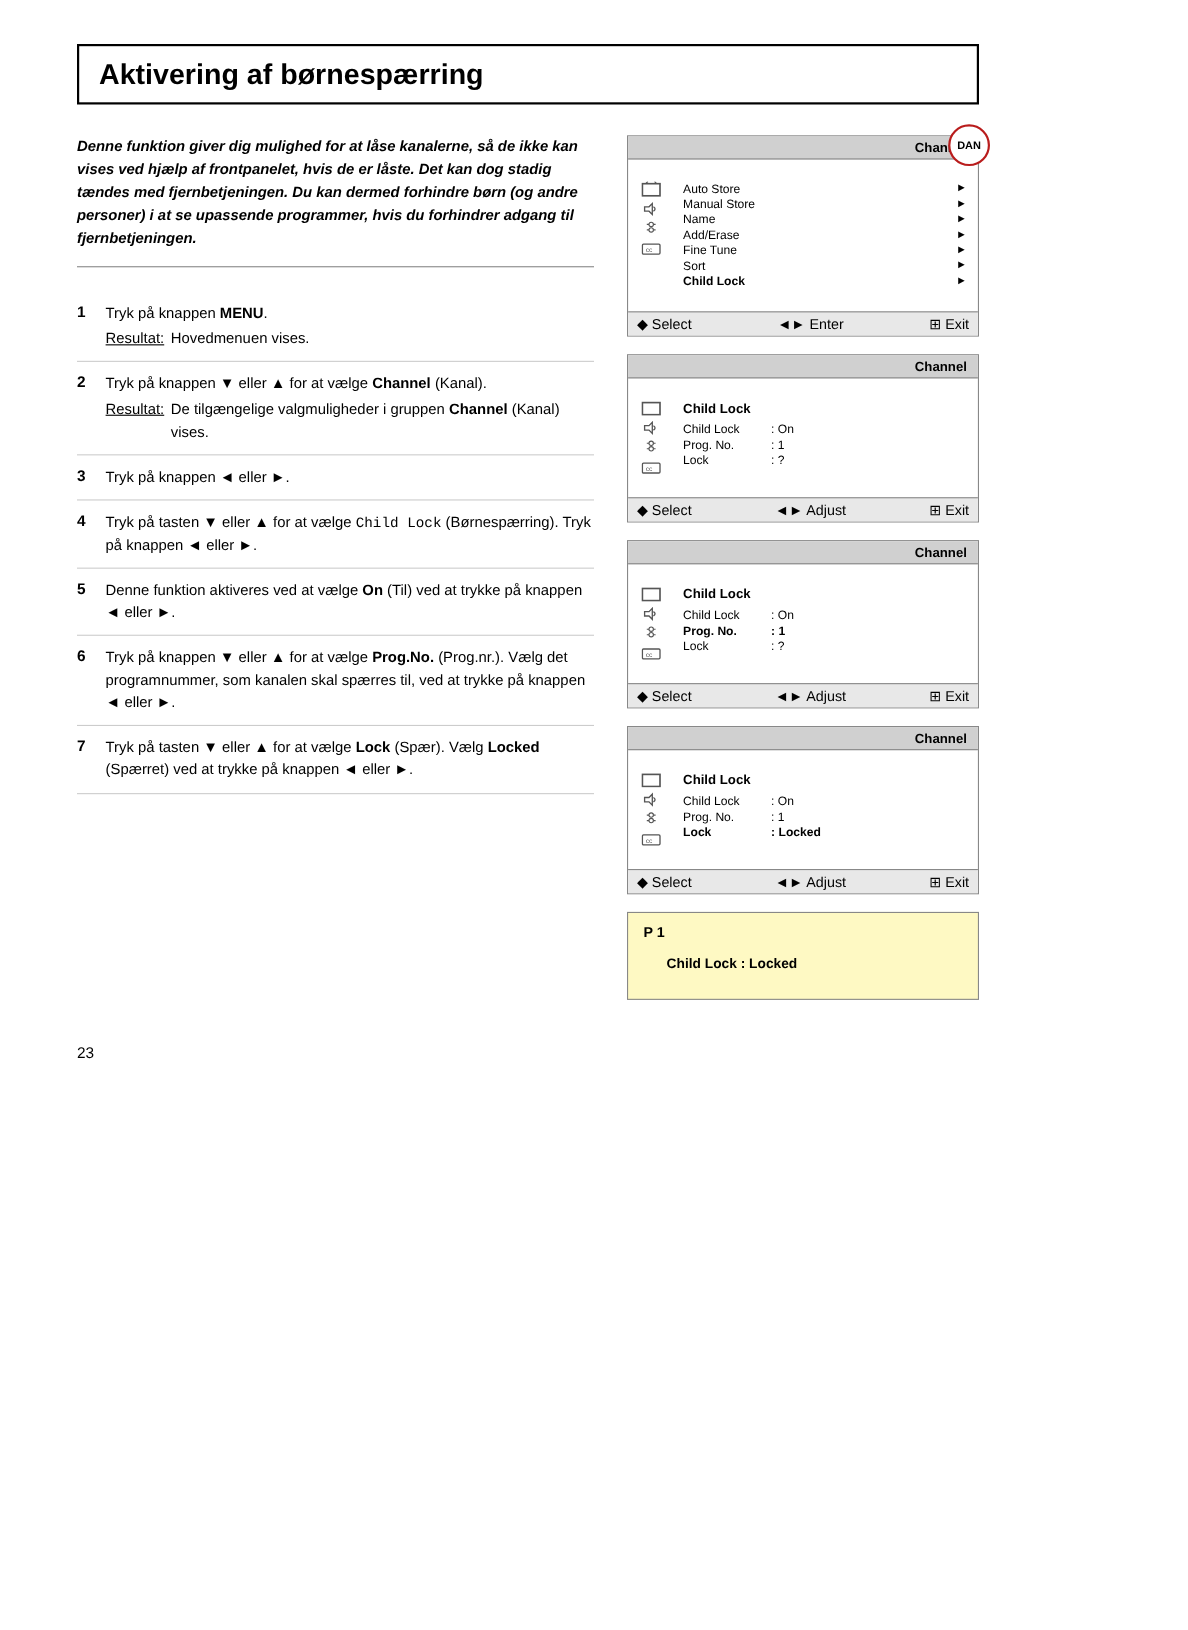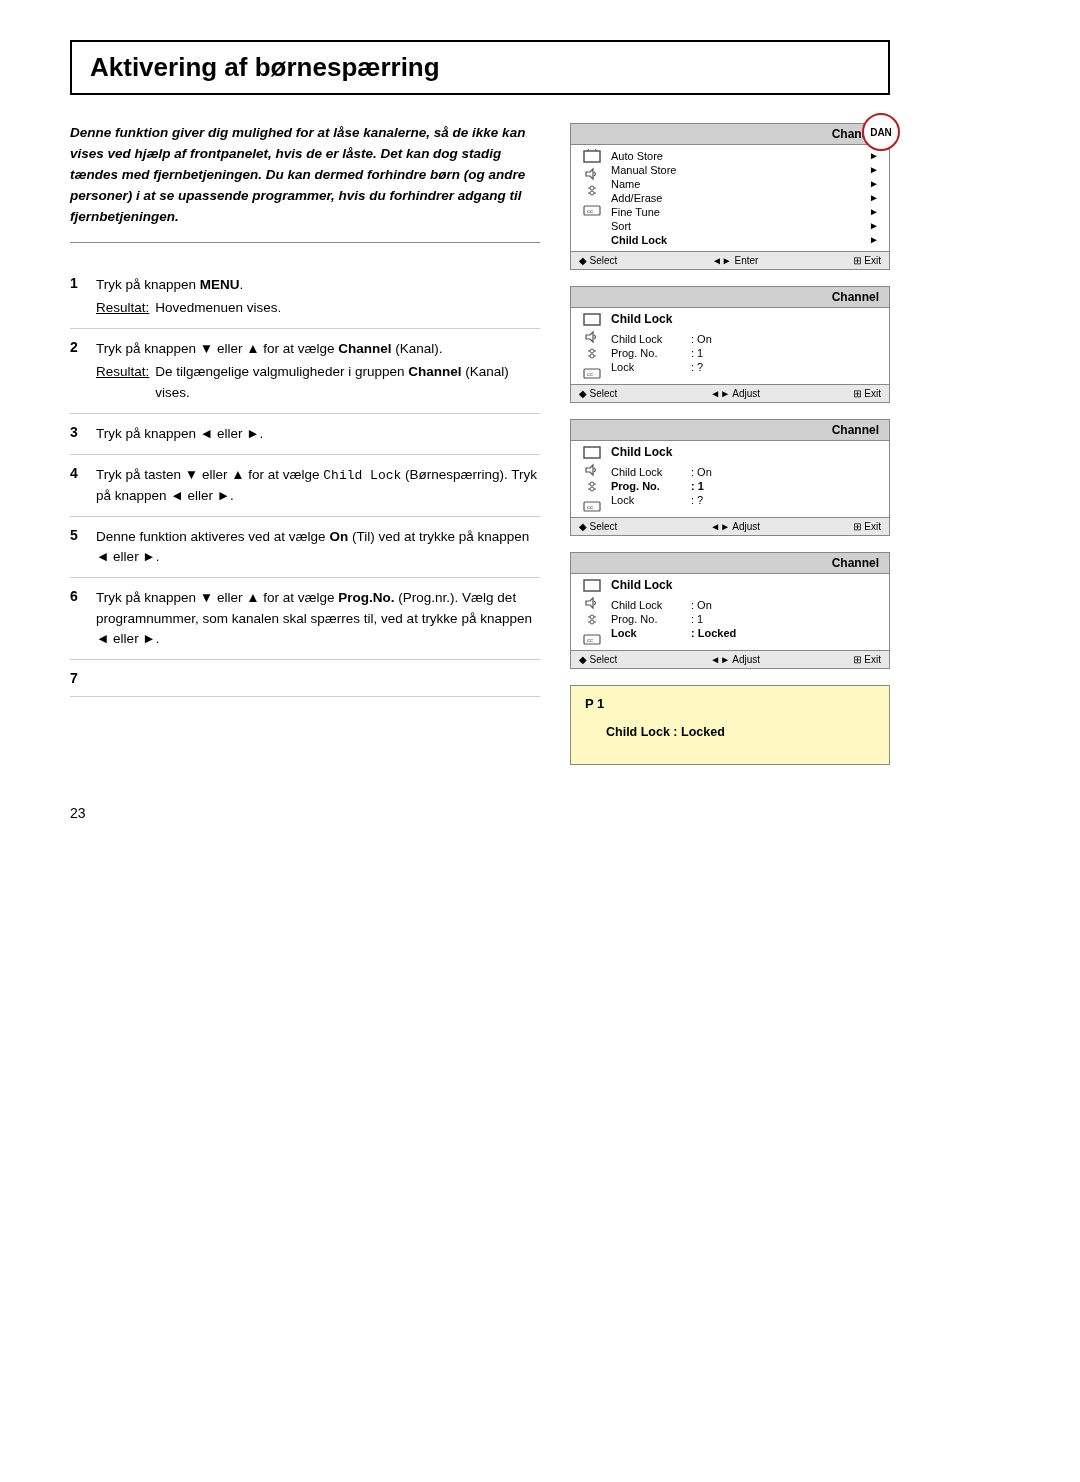--- a/index.html
+++ b/index.html
@@ -133,23 +133,23 @@
     .screen-header {
       background: #d0d0d0;
       text-align: right;
       padding: 3px 10px;
       font-size: 12px;
       font-weight: bold;
       border-bottom: 1px solid #888;
     }
 
     .screen-body {
-      padding: 4px 10px;
-      display: flex;
-      gap: 8px;
+      padding: 20px 10px;
+      display: flex;
+      gap: 18px;
     }
 
     .screen-icons {
       display: flex;
       flex-direction: column;
       gap: 4px;
       align-items: center;
       min-width: 22px;
     }
 
@@ -172,21 +172,21 @@
     .menu-item .arrow {
       font-size: 10px;
     }
 
     .screen-footer {
       border-top: 1px solid #888;
       background: #e8e8e8;
       display: flex;
       justify-content: space-between;
       padding: 3px 8px;
-      font-size: 10px;
+      font-size: 13px;
     }
 
     .screen-footer span {
       display: flex;
       align-items: center;
       gap: 3px;
     }
 
     .sub-screen-title {
       font-weight: bold;
@@ -309,20 +309,23 @@
 
         <li class="step-item">
           <span class="step-number">6</span>
           <div class="step-content">
             Tryk på knappen ▼ eller ▲ for at vælge <strong>Prog.No.</strong> (Prog.nr.). Vælg det programnummer, som kanalen skal spærres til, ved at trykke på knappen ◄ eller ►.
           </div>
         </li>
 
         <li class="step-item">
           <span class="step-number">7</span>
+          <div class="step-content">
+            Tryk på tasten ▼ eller ▲ for at vælge <strong>Lock</strong> (Spær). Vælg <strong>Locked</strong> (Spærret) ved at trykke på knappen ◄ eller ►.
+          </div>
         </li>
 
       </ol>
     </div>
 
     <div class="right-column" style="position:relative;">
 
       <div class="dan-badge">DAN</div>
 
       <div class="screen-box">

